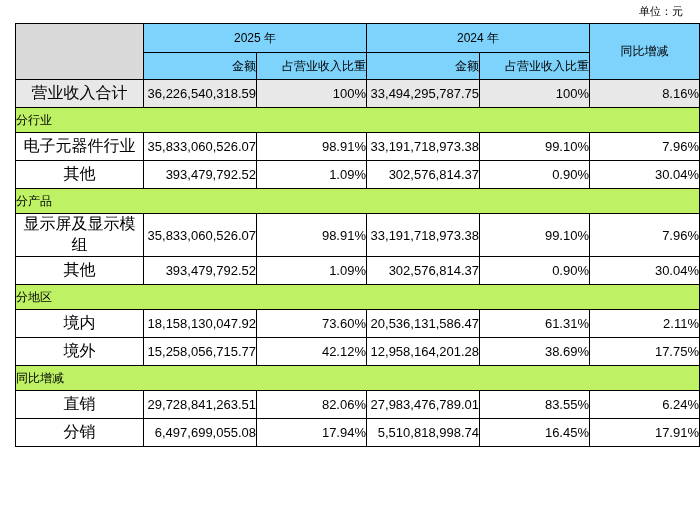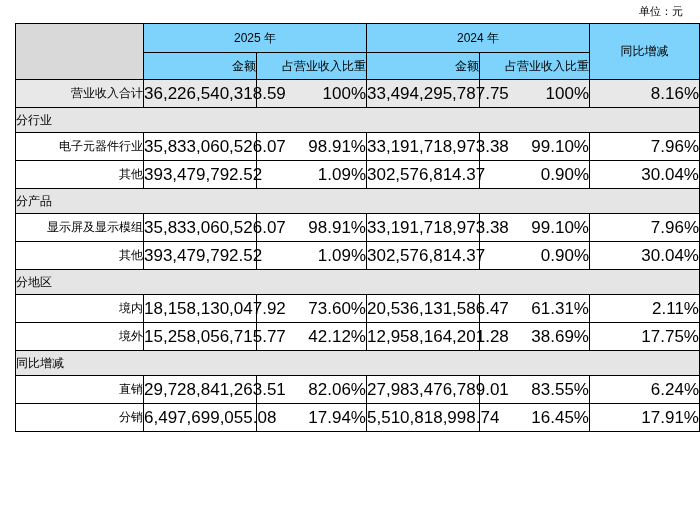--- a/index.html
+++ b/index.html
@@ -48,36 +48,36 @@
   }
   .hdr.sub {
     height: 26px;
     text-align: right;
   }
   .corner {
     background: #d9d9d9;
   }
   .rowlabel {
     padding-left: 8px;
-    text-align: right;
+    text-align: center;
     height: 27px;
-    font-size: 12px;
+    font-size: 16px;
   }
   .num {
     text-align: right;
     padding-right: 8px;
     height: 27px;
-    font-size: 17px;
+    font-size: 13px;
   }
   .shaded .rowlabel,
   .shaded .num {
     background: #e8e8e8;
   }
   tr.section td {
-    background: #e5e5e5;
+    background: #bef264;
     height: 24px;
   }
   .section-label {
     padding-left: 8px;
     text-align: left;
     font-size: 12px;
   }
   .colA { width: 128px; }
   .colB { width: 113px; }
   .colC { width: 110px; }

